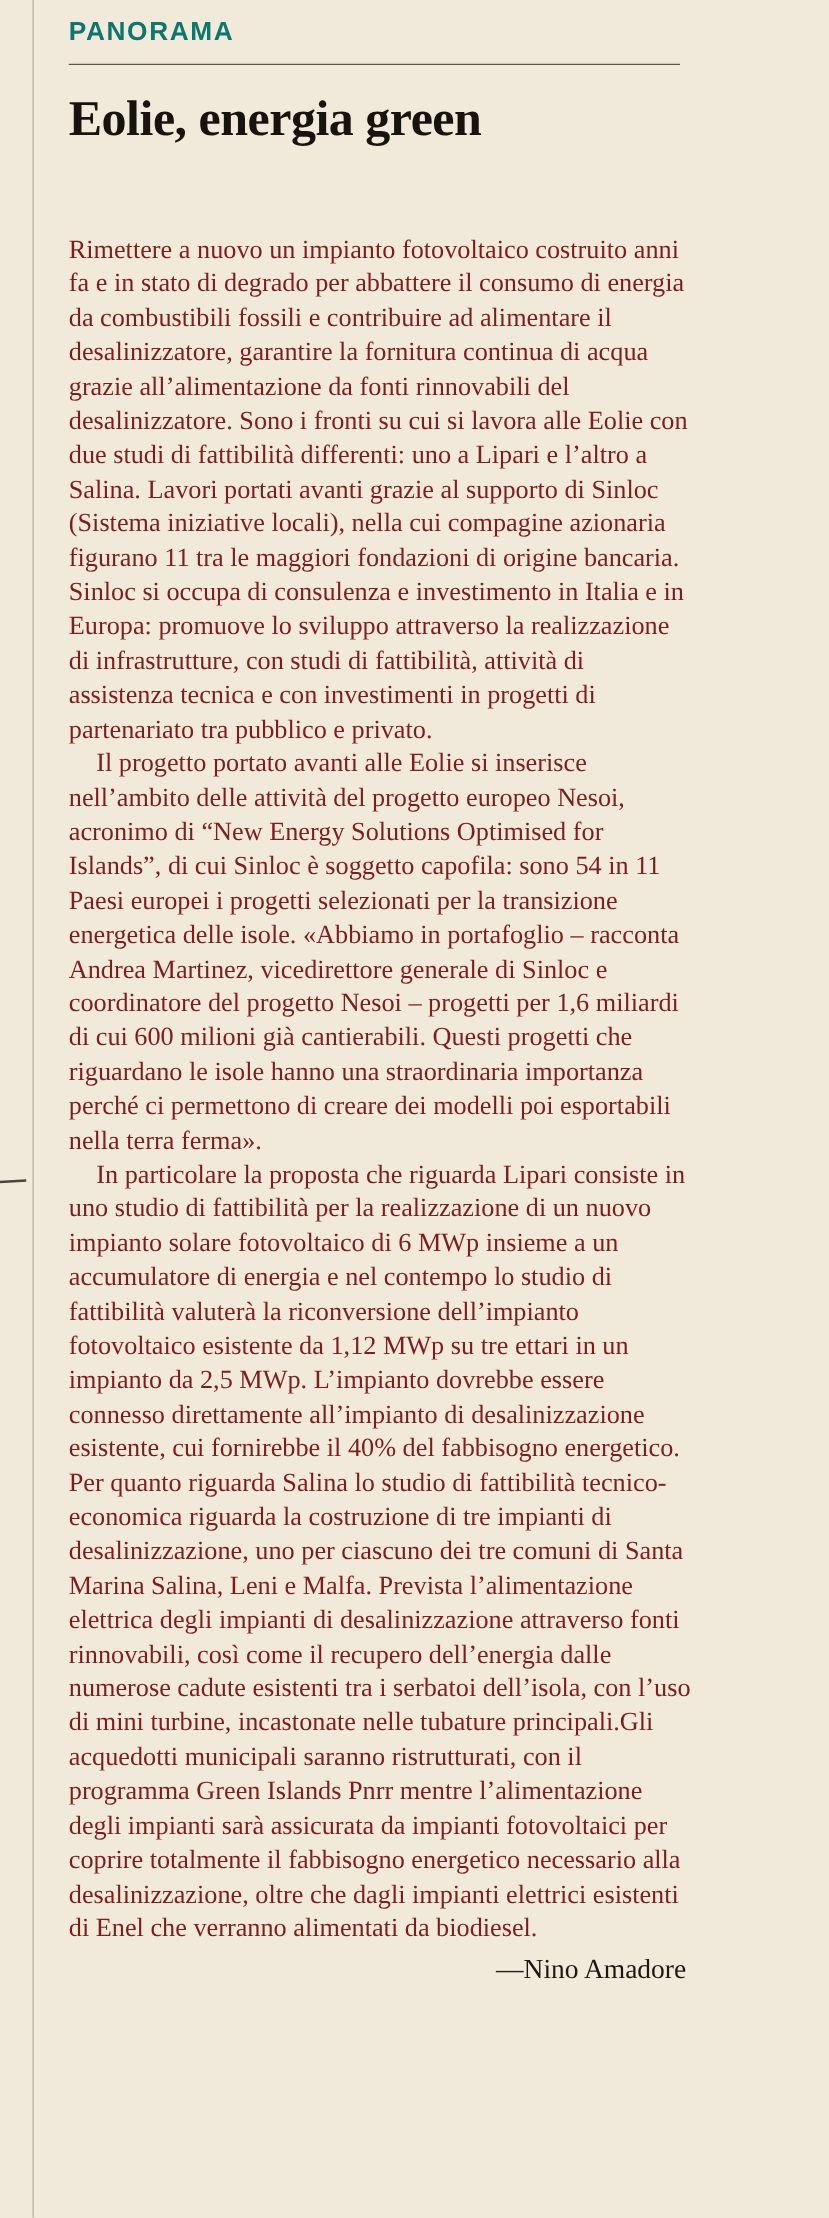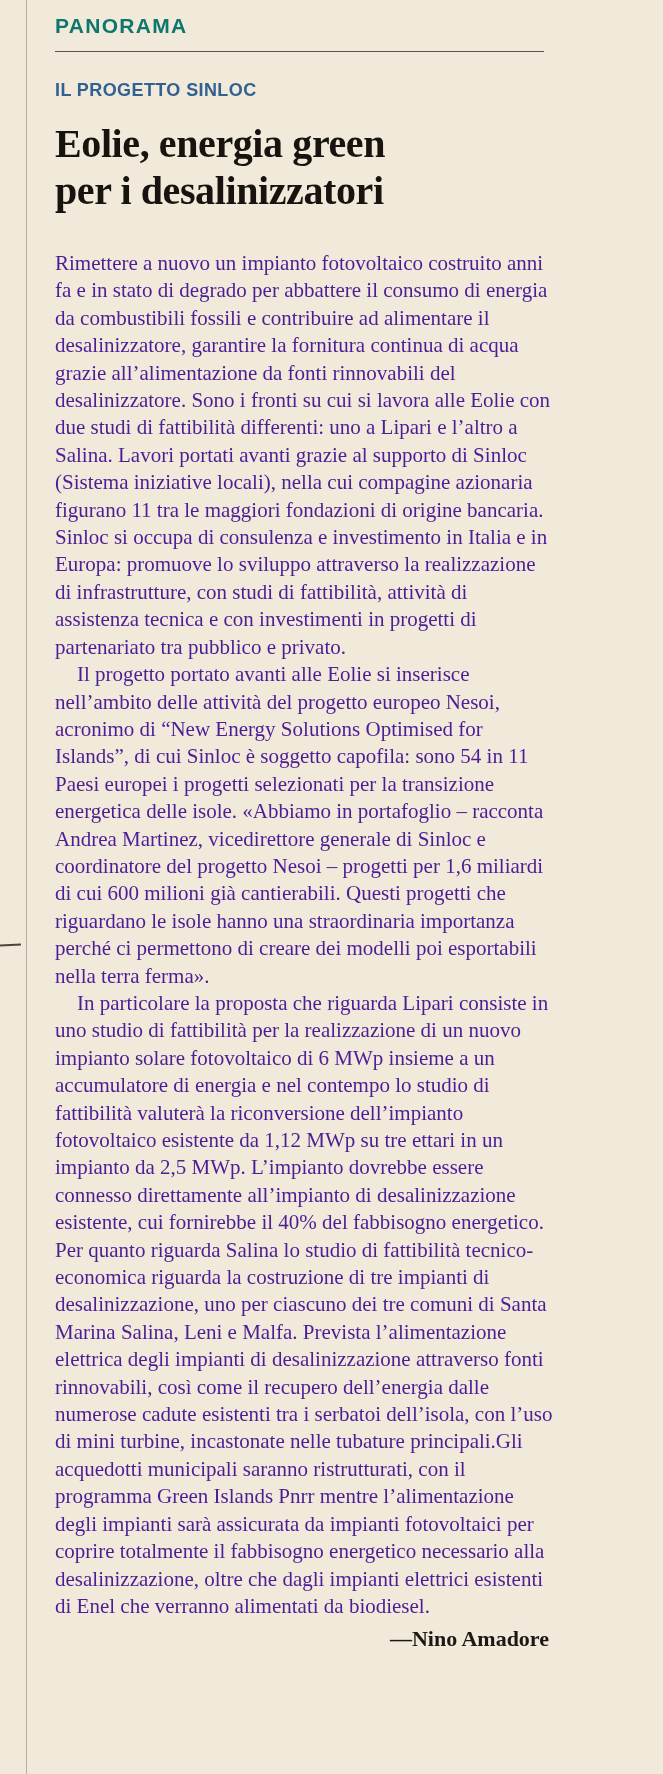--- a/index.html
+++ b/index.html
@@ -64,60 +64,58 @@
   }
   .article-title {
     margin-top: 19px;
     font-size: 40px;
     line-height: 47px;
     font-weight: 700;
     letter-spacing: -0.4px;
     color: #17130e;
   }
   .article-body {
-    margin-top: 36px;
+    margin-top: 68px;
     font-size: 21px;
     line-height: 27.4px;
-    color: #4c1d95;
+    color: #7f1d1d;
     text-align: left;
   }
   .article-body p {
     margin: 0;
     padding: 0;
   }
   .article-body p + p {
     text-indent: 22px;
     font-family: Liberation Serif, serif;
   }
   .byline {
     margin-top: 6px;
     padding-right: 4px;
     text-align: right;
-    font-weight: 700;
+    font-weight: 400;
     font-size: 22px;
     color: #1d1813;
   }
 </style>
 </head>
 <body>
 
 <div class="column-divider"></div>
 <div class="margin-mark"></div>
 
 <div class="content">
 
   <div class="section-label">PANORAMA</div>
 
   <div class="header-rule"></div>
 
-  <div class="kicker">IL PROGETTO SINLOC</div>
 
   <h1 class="article-title" style="margin-bottom:0;">
     <div>Eolie, energia green</div>
-    <div>per i desalinizzatori</div>
   </h1>
 
   <div class="article-body">
     <p>Rimettere a nuovo un impianto fotovoltaico costruito anni fa e in stato di degrado per abbattere il consumo di energia da combustibili fossili e contribuire ad alimentare il desalinizzatore, garantire la fornitura continua di acqua grazie all’alimentazione da fonti rinnovabili del desalinizzatore. Sono i fronti su cui si lavora alle Eolie con due studi di fattibilità differenti: uno a Lipari e l’altro a Salina. Lavori portati avanti grazie al supporto di Sinloc (Sistema iniziative locali), nella cui compagine azionaria figurano 11 tra le maggiori fondazioni di origine bancaria. Sinloc si occupa di consulenza e investimento in Italia e in Europa: promuove lo sviluppo attraverso la realizzazione di infrastrutture, con studi di fattibilità, attività di assistenza tecnica e con investimenti in progetti di partenariato tra pubblico e privato.</p>
     <p>Il progetto portato avanti alle Eolie si inserisce nell’ambito delle attività del progetto europeo Nesoi, acronimo di “New Energy Solutions Optimised for Islands”, di cui Sinloc è soggetto capofila: sono 54 in 11 Paesi europei i progetti selezionati per la transizione energetica delle isole. «Abbiamo in portafoglio – racconta Andrea Martinez, vicedirettore generale di Sinloc e coordinatore del progetto Nesoi – progetti per 1,6 miliardi di cui 600 milioni già cantierabili. Questi progetti che riguardano le isole hanno una straordinaria importanza perché ci permettono di creare dei modelli poi esportabili nella terra ferma».</p>
     <p>In particolare la proposta che riguarda Lipari consiste in uno studio di fattibilità per la realizzazione di un nuovo impianto solare fotovoltaico di 6 MWp insieme a un accumulatore di energia e nel contempo lo studio di fattibilità valuterà la riconversione dell’impianto fotovoltaico esistente da 1,12 MWp su tre ettari in un impianto da 2,5 MWp. L’impianto dovrebbe essere connesso direttamente all’impianto di desalinizzazione esistente, cui fornirebbe il 40% del fabbisogno energetico. Per quanto riguarda Salina lo studio di fattibilità tecnico-economica riguarda la costruzione di tre impianti di desalinizzazione, uno per ciascuno dei tre comuni di Santa Marina Salina, Leni e Malfa. Prevista l’alimentazione elettrica degli impianti di desalinizzazione attraverso fonti rinnovabili, così come il recupero dell’energia dalle numerose cadute esistenti tra i serbatoi dell’isola, con l’uso di mini turbine, incastonate nelle tubature principali.Gli acquedotti municipali saranno ristrutturati, con il programma Green Islands Pnrr mentre l’alimentazione degli impianti sarà assicurata da impianti fotovoltaici per coprire totalmente il fabbisogno energetico necessario alla desalinizzazione, oltre che dagli impianti elettrici esistenti di Enel che verranno alimentati da biodiesel.</p>
   </div>
 
   <div class="byline">—Nino Amadore</div>
 

